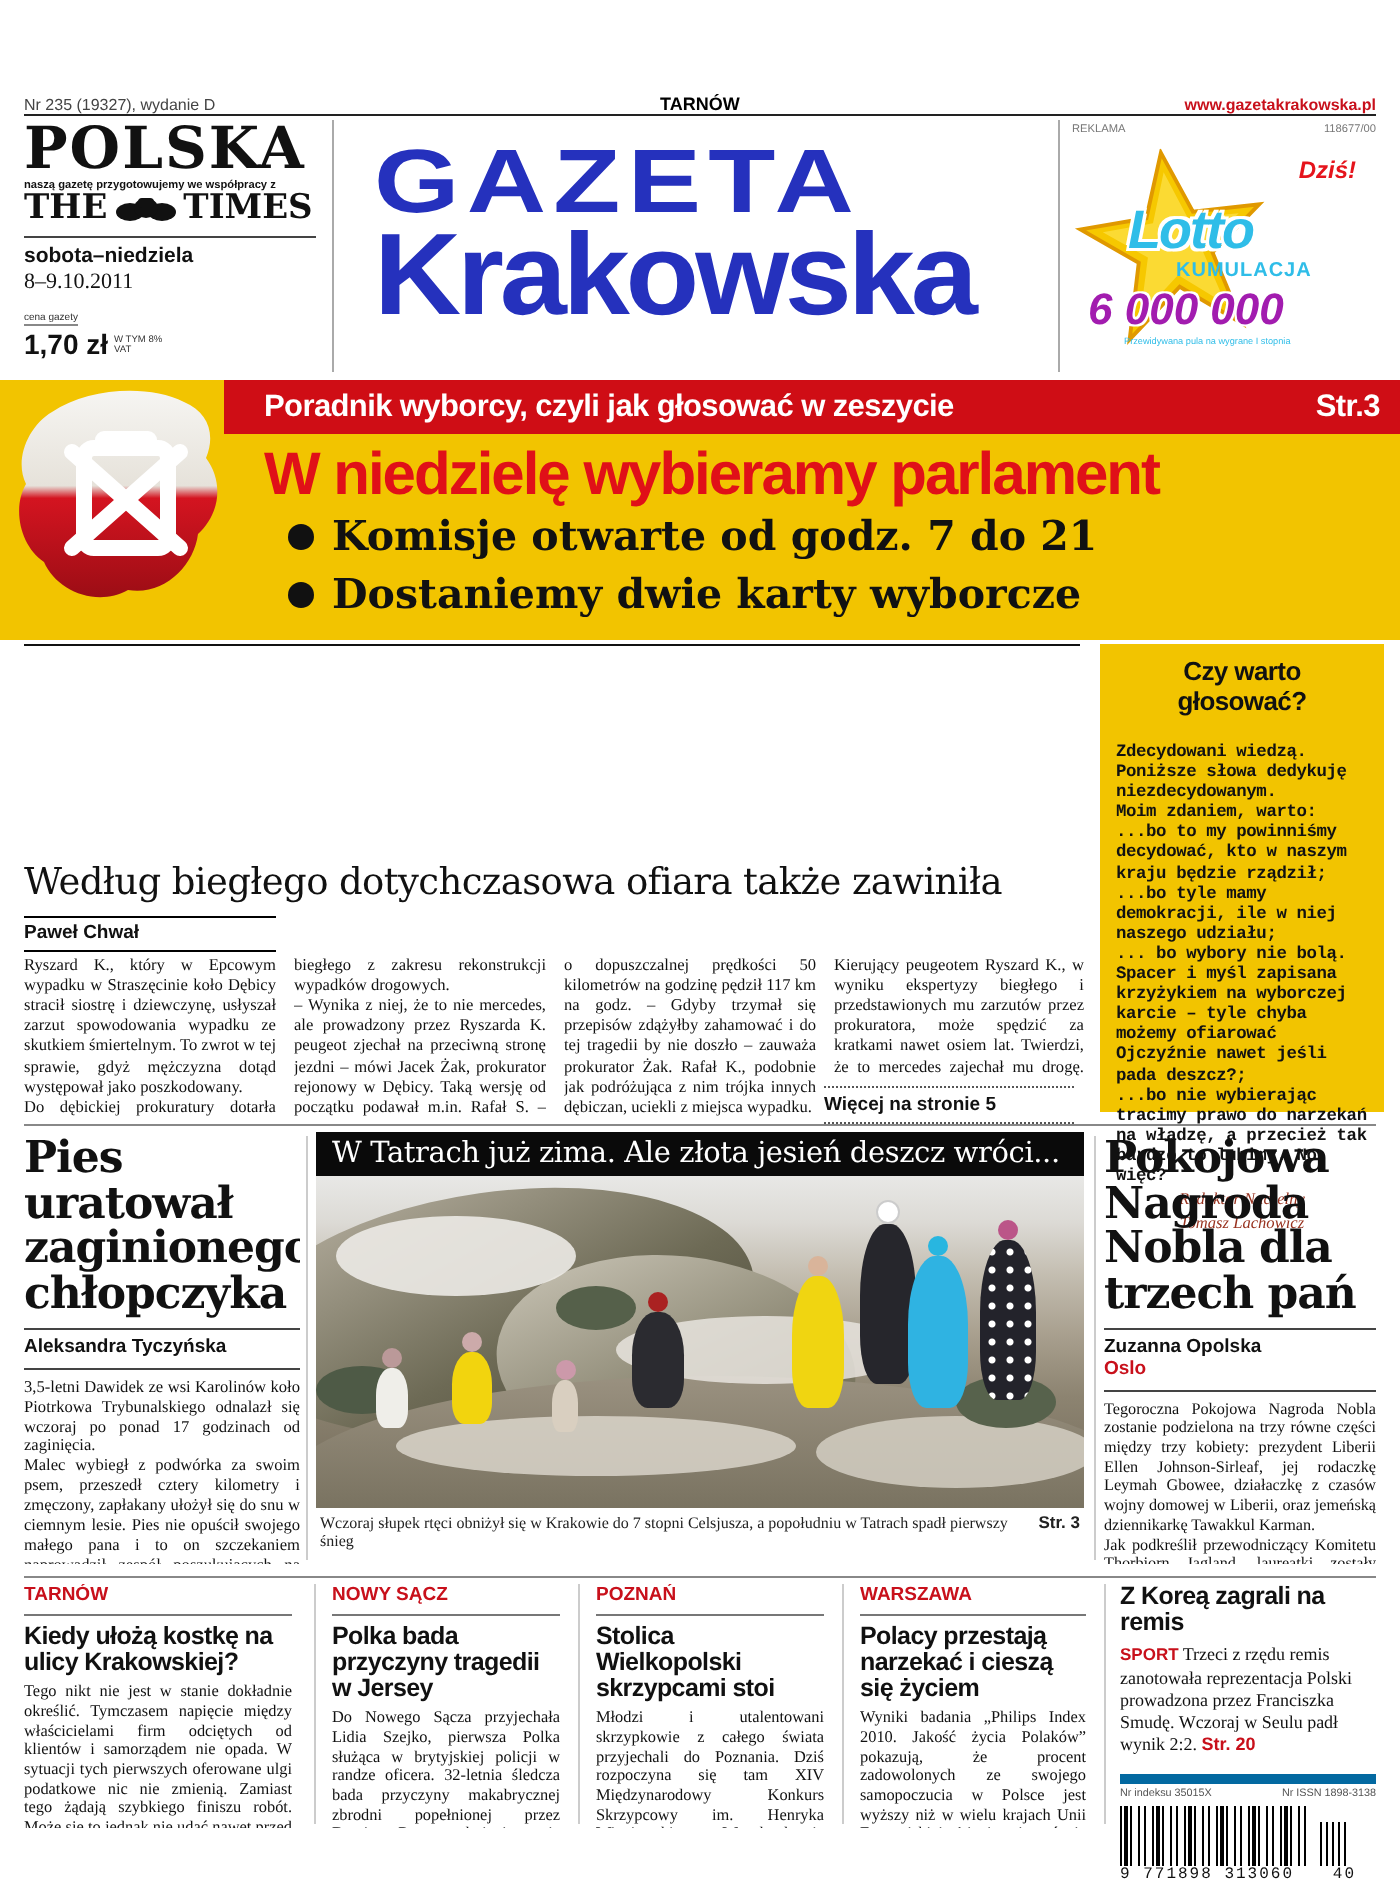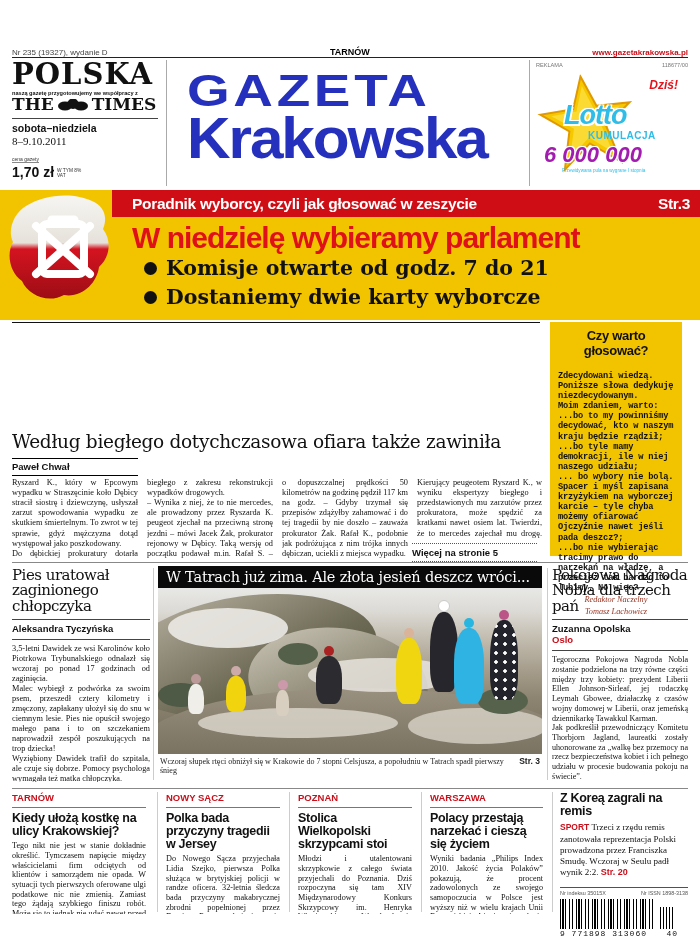--- a/index.html
+++ b/index.html
@@ -72,33 +72,33 @@
   .byline{position:absolute;top:458px;left:12px;width:126px;border-top:1.5px solid #000;
           border-bottom:1px solid #000;padding:2px 0 3px;font-family:"Liberation Sans",sans-serif;
           font-weight:bold;font-size:9.5px;}
   .lead-col{position:absolute;top:478px;height:82px;width:126px;font-size:8.3px;line-height:1.22;
             text-align:justify;overflow:hidden;white-space:pre-line;}
   .more-box{position:absolute;top:543px;left:412px;width:125px;border-top:1px dotted #555;
             border-bottom:1px dotted #555;padding:3px 0;font-family:Liberation Sans, sans-serif;
             font-weight:bold;font-size:9.5px;}
 
   
-  .opinion{position:absolute;top:322px;left:550px;width:132px;height:234px;background:#f2c400;
+  .opinion{position:absolute;top:322px;left:550px;width:142px;height:234px;background:#f2c400;
            padding:6px 8px;box-sizing:border-box;}
   .opinion-title{font-family:"Liberation Sans",sans-serif;font-weight:bold;font-size:13px;
                  text-align:center;letter-spacing:-0.3px;}
   .opinion-body{font-family:Liberation Mono, monospace;font-weight:bold;font-size:8.7px;
                 line-height:1.16;margin-top:13px;white-space:pre-line;letter-spacing:-0.2px;}
   .opinion-sig{font-style:italic;font-size:8.3px;color:#98321f;line-height:1.15;margin-top:2px;text-align:center;}
 
   .hr1{position:absolute;top:562px;left:12px;width:676px;border-top:1px solid #888;}
   .hr2{position:absolute;top:788px;left:12px;width:676px;border-top:1px solid #888;}
 
   
-  .story-head{font-family:"DejaVu Serif",serif;font-weight:normal;font-size:15px;line-height:1.03;
+  .story-head{font-family:"DejaVu Serif",serif;font-weight:bold;font-size:22px;line-height:1.03;
               letter-spacing:-0.5px;}
   .story-rule{border-top:1px solid #444;margin:5px 0 3px;}
   .story-author{font-family:"Liberation Sans",sans-serif;font-weight:bold;font-size:9.5px;}
   .story-place{font-family:"Liberation Sans",sans-serif;font-weight:bold;font-size:9.5px;color:#c8101b;}
   .story-body{font-size:8.3px;line-height:1.2;text-align:justify;white-space:pre-line;margin-top:4px;}
   .dog{position:absolute;top:568px;left:12px;width:138px;height:214px;overflow:hidden;}
   .nobel{position:absolute;top:568px;left:552px;width:136px;height:214px;overflow:hidden;}
 
   
   .photo{position:absolute;top:566px;left:158px;width:384px;height:214px;}
@@ -119,21 +119,21 @@
   .brief-rule{border-top:1px solid #777;margin:4px 0 4px;}
   .brief-head{font-family:"Liberation Sans",sans-serif;font-weight:bold;font-size:12.5px;line-height:1.05;
               letter-spacing:-0.3px;}
   .brief-body{font-size:8.2px;line-height:1.18;text-align:justify;margin-top:3px;white-space:pre-line;}
 
   .sport{position:absolute;top:792px;left:560px;width:128px;}
   .sport-head{font-family:"Liberation Sans",sans-serif;font-weight:bold;font-size:12.5px;line-height:1.05;letter-spacing:-0.3px;}
   .sport-body{font-size:9px;line-height:1.25;margin-top:4px;}
   .sport-lead{color:#c8101b;font-family:"Liberation Sans",sans-serif;font-weight:bold;font-size:8.5px;}
   .sport-page{color:#c8101b;font-family:"Liberation Sans",sans-serif;font-weight:bold;font-size:9px;}
-  .sport-foot{margin-top:8px;border-top:1px solid #0369a1;padding-top:2px;}
+  .sport-foot{margin-top:8px;border-top:5px solid #0369a1;padding-top:2px;}
   .issrow{display:flex;justify-content:space-between;font-size:5.4px;color:#555;
           font-family:"Liberation Sans",sans-serif;}
   .barcode-wrap{display:flex;align-items:flex-end;gap:4px;margin-top:3px;}
   .barcode{width:96px;height:30px;
      background:repeating-linear-gradient(90deg,#000 0 1px,#fff 1px 2px,#000 2px 4px,#fff 4px 5px,#000 5px 6px,#fff 6px 9px,#000 9px 10px,#fff 10px 12px,#000 12px 13px,#fff 13px 16px);}
   .barcode-short{width:14px;height:22px;
      background:repeating-linear-gradient(90deg,#000 0 1px,#fff 1px 3px,#000 3px 4px,#fff 4px 6px);}
   .bc-num{font-family:"Liberation Mono",monospace;font-size:8px;letter-spacing:1px;}
   .bc-row{display:flex;justify-content:space-between;width:118px;}
 </style>

